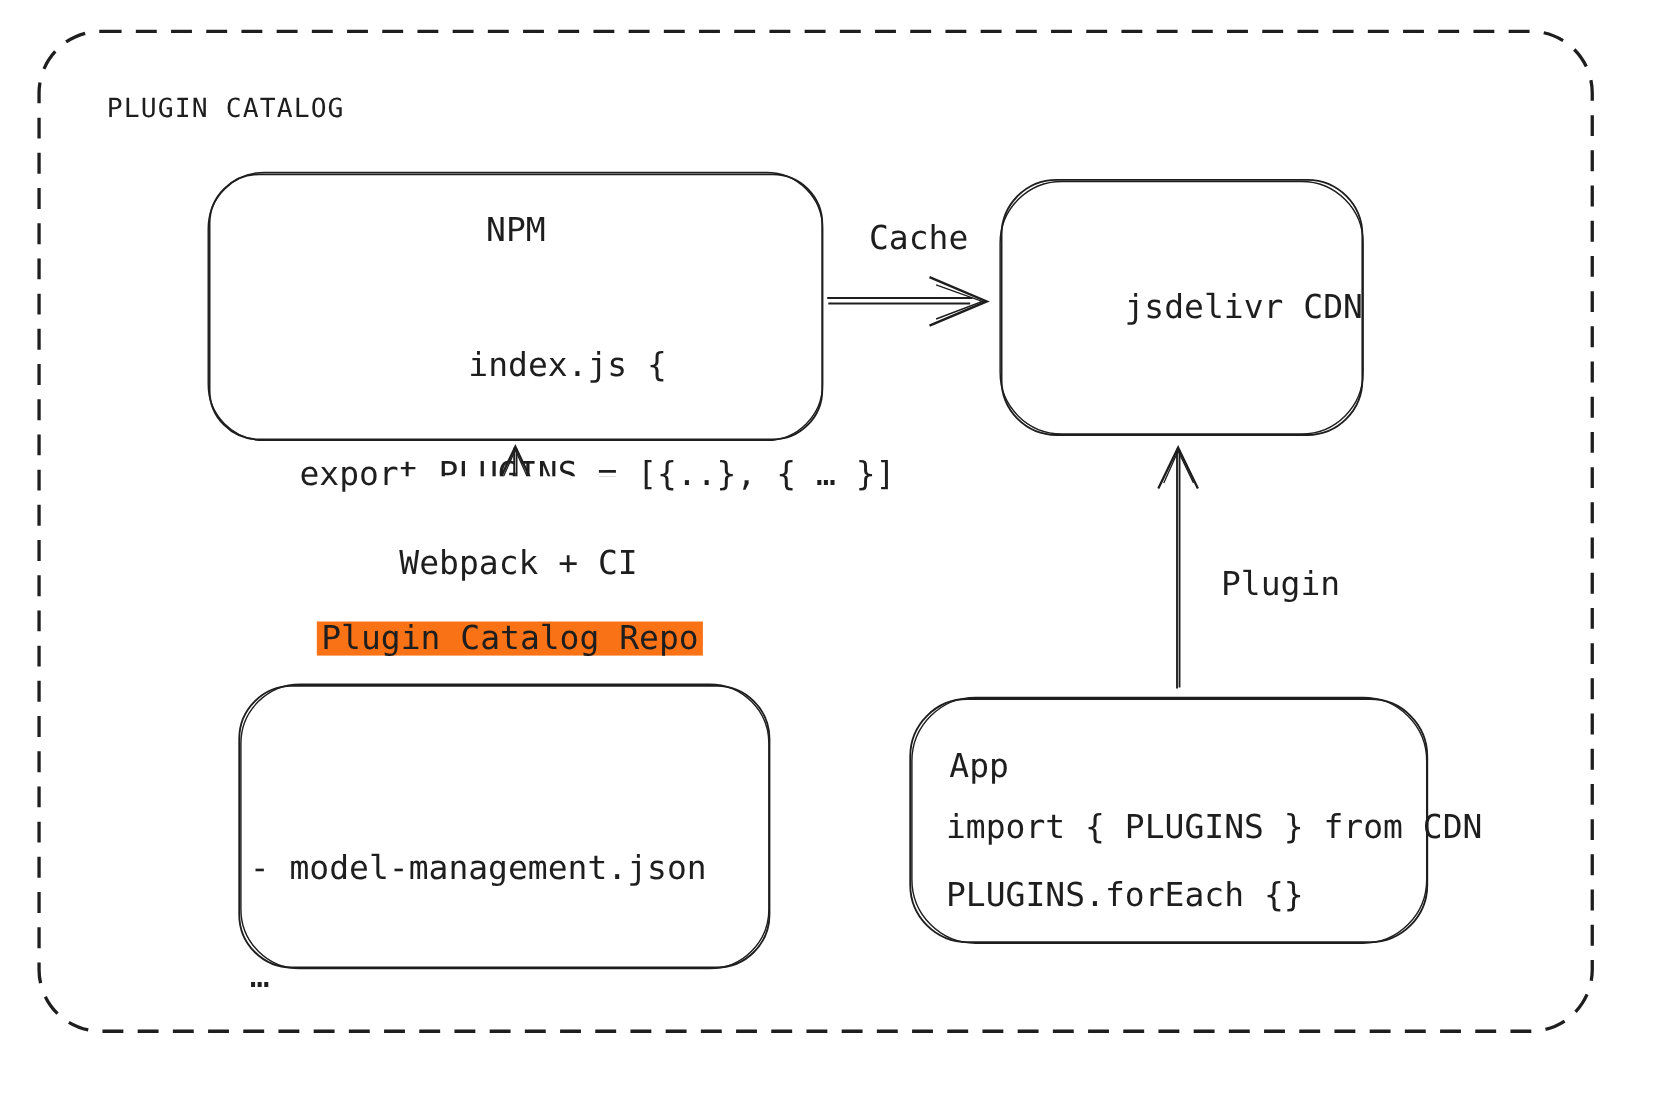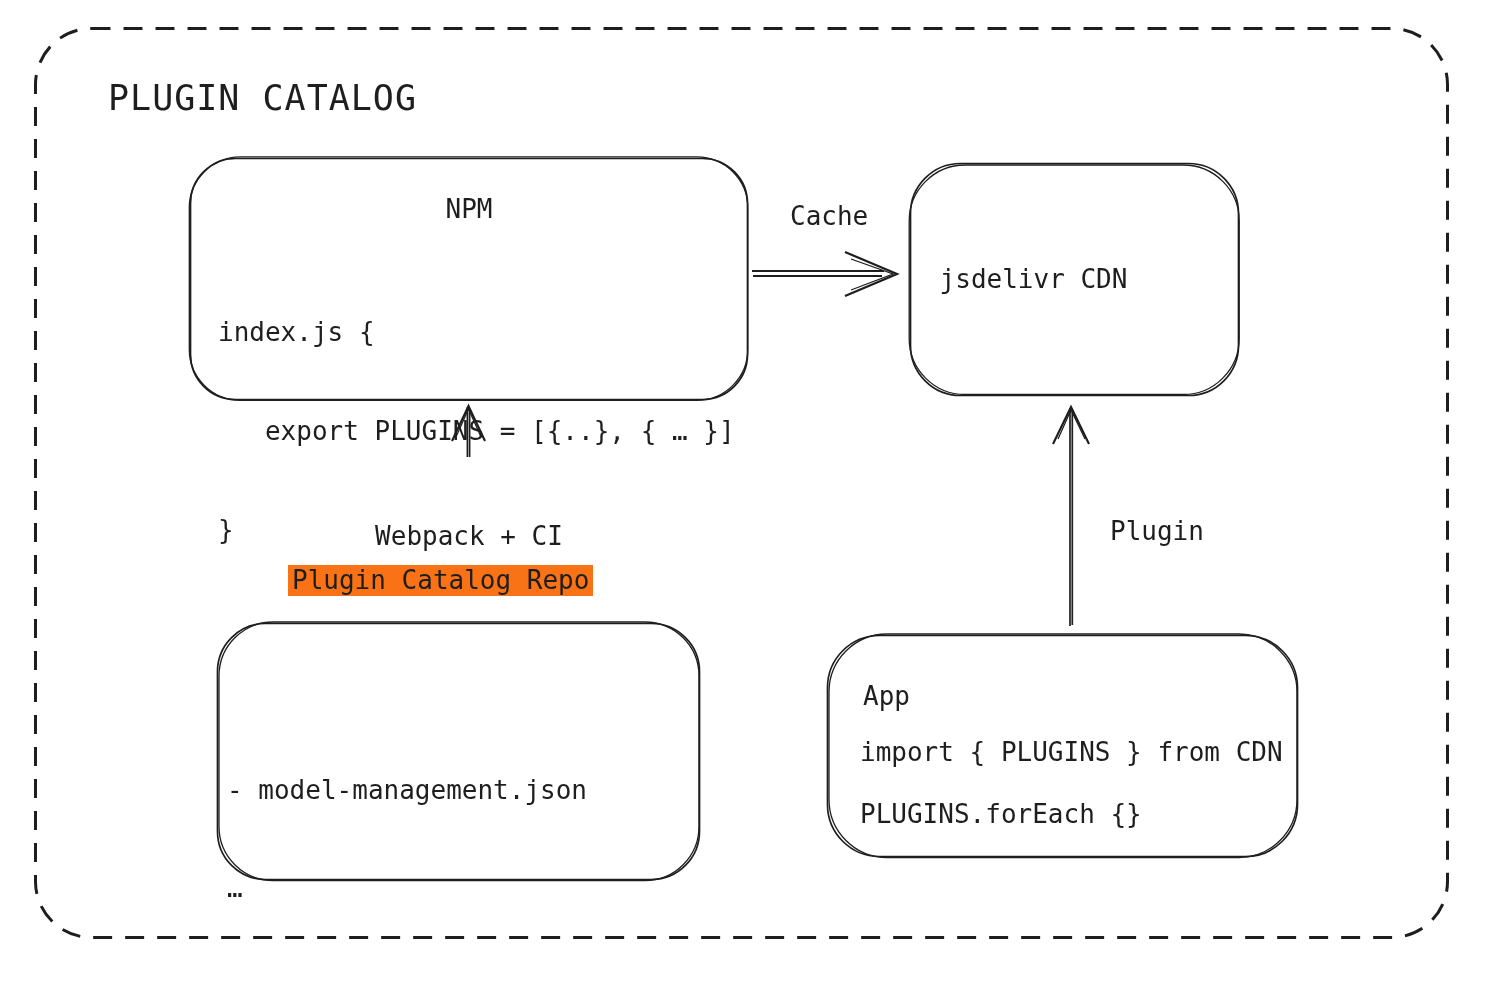--- a/index.html
+++ b/index.html
@@ -18,62 +18,63 @@
   }
   .shapes {
     position: absolute;
     left: 0;
     top: 0;
     width: 1506px;
     height: 1002px;
   }
   .label {
     position: absolute;
-    font-size: 26px;
+    font-size: 30px;
     line-height: 31px;
     white-space: pre;
     color: #1e1e1e;
   }
   .frame-title {
-    left: 108px;
+    left: 97px;
     top: 83px;
-    font-size: 35px;
+    font-size: 24px;
     letter-spacing: 1px;
   }
   
   .npm-title {
     left: 190px;
     top: 194px;
     width: 558px;
     text-align: center;
   }
   .npm-code {
     left: 218px;
     top: 250px;
     line-height: 33px;
+    text-align: center;
   }
   
   .cdn-label {
-    left: 869px;
+    left: 910px;
     top: 163px;
     width: 329px;
     height: 233px;
     display: flex;
     align-items: center;
-    justify-content: center;
+    justify-content: flex-end;
   }
   
   .cache-label {
     left: 790px;
     top: 201px;
   }
   
   .build-label {
     left: 363px;
-    top: 457px;
+    top: 433px;
     width: 212px;
     text-align: center;
     background: #ffffff;
     padding: 2px 0 3px 0;
   }
   
   .repo-label {
     left: 288px;
     top: 565px;
     background: #f97316;

